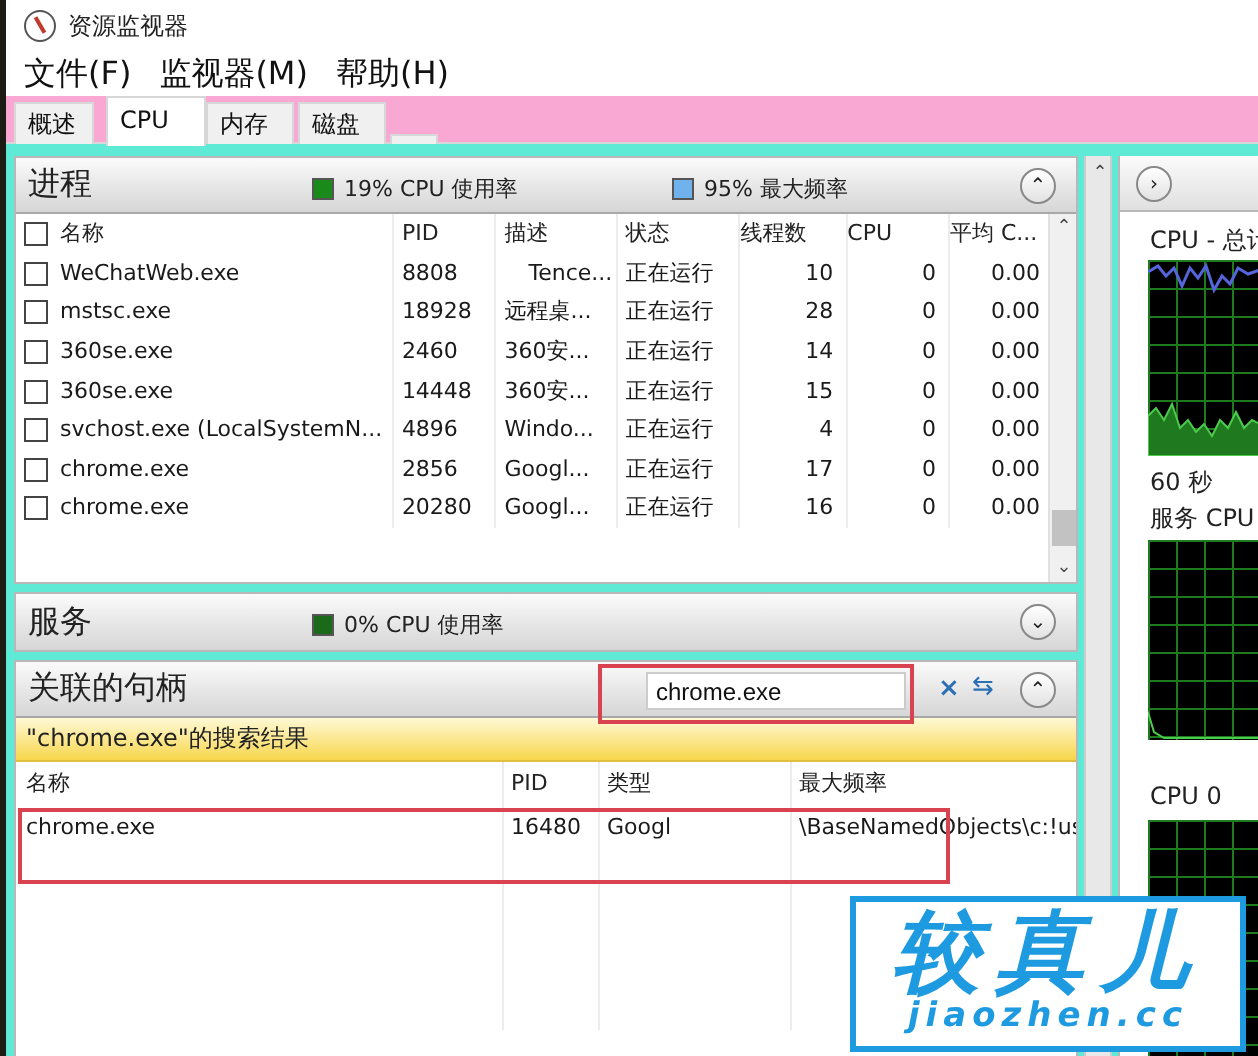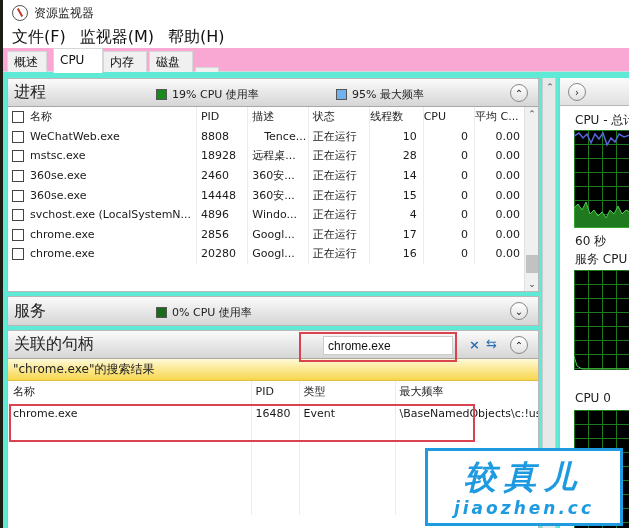--- a/index.html
+++ b/index.html
@@ -38,21 +38,21 @@
   .handle-table th { font-weight: normal; text-align: left; height: 20px; color: #222; }
   .handle-table td { height: 24px; }
   .rightpane { position: absolute; left: 556px; top: 6px; width: 70px; height: 450px; background: #fff; border-left: 1px solid #b8b8b8; }
   .right-header { height: 28px; background: linear-gradient(#fbfbfb, #e0e0e0); border-bottom: 1px solid #b8b8b8; position: relative; }
   .graph { position: absolute; left: 14px; background: #000; overflow: hidden;
     background-image: linear-gradient(#1d7a1d 1px, transparent 1px), linear-gradient(90deg, #1d7a1d 1px, transparent 1px);
     background-size: 14px 14px; }
   .graph-label { position: absolute; left: 15px; font-size: 12px; color: #222; white-space: nowrap; }
   .split-scroll { position: absolute; left: 539px; top: 6px; width: 14px; height: 450px; background: #e8e8e8; border-left: 1px solid #ccc; border-right: 1px solid #ccc; }
   .watermark { position: absolute; left: 425px; top: 448px; width: 198px; height: 78px; background: #fff; border: 3px solid #1e9be0; display: flex; flex-direction: column; align-items: center; justify-content: center; }
-  .wm-big { font-size: 32px; font-weight: bold; color: #1e9be0; font-style: italic; letter-spacing: 8px; line-height: 42px; }
+  .wm-big { font-size: 44px; font-weight: bold; color: #1e9be0; font-style: italic; letter-spacing: 8px; line-height: 42px; }
   .wm-small { font-size: 17px; font-weight: bold; color: #1e9be0; font-style: italic; letter-spacing: 3px; line-height: 20px; }
 </style>
 </head>
 <body>
 
 <div class="left-strip"></div>
 
 <div class="titlebar">
   <span class="app-icon"></span>
   <span class="title-text">资源监视器</span>
@@ -214,21 +214,21 @@
             <th class="vsep" style="padding-left:5px;">名称</th>
             <th class="vsep" style="padding-left:4px;">PID</th>
             <th class="vsep" style="padding-left:4px;">类型</th>
             <th style="padding-left:4px;">最大频率</th>
           </tr>
         </thead>
         <tbody>
           <tr>
             <td class="vsep" style="padding-left:5px;">chrome.exe</td>
             <td class="vsep" style="padding-left:4px;">16480</td>
-            <td class="vsep" style="padding-left:4px;">Event</td>
+            <td class="vsep" style="padding-left:4px;">Googl</td>
             <td style="padding-left:4px;white-space:nowrap;overflow:hidden;max-width:140px;">\BaseNamedObjects\c:!us</td>
           </tr>
           <tr>
               <td class="vsep" style="height:90px;"></td>
               <td class="vsep"></td>
               <td class="vsep"></td>
               <td></td>
             </tr>
         </tbody>
       </table>

